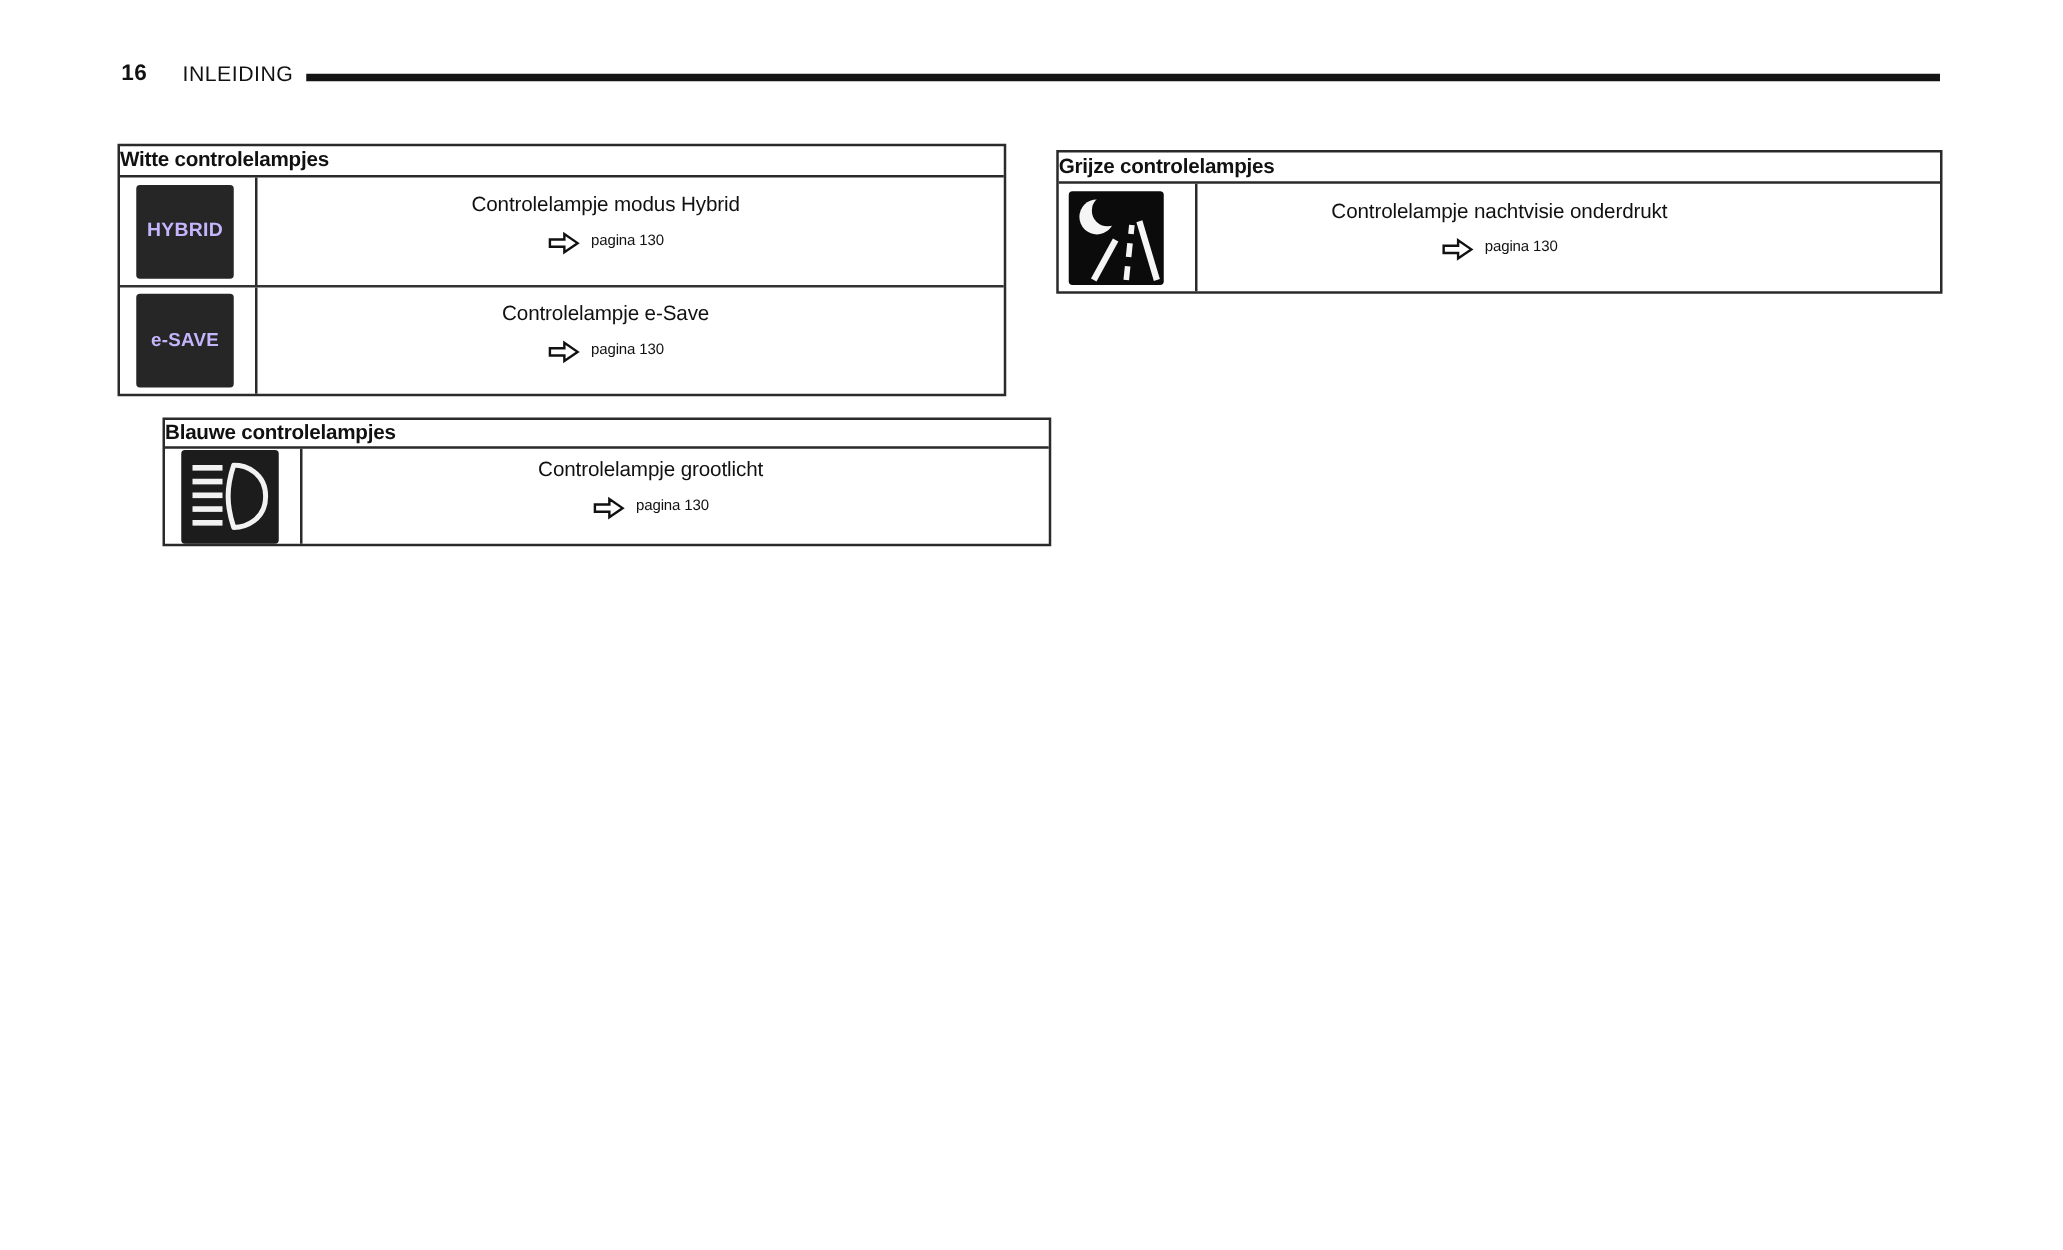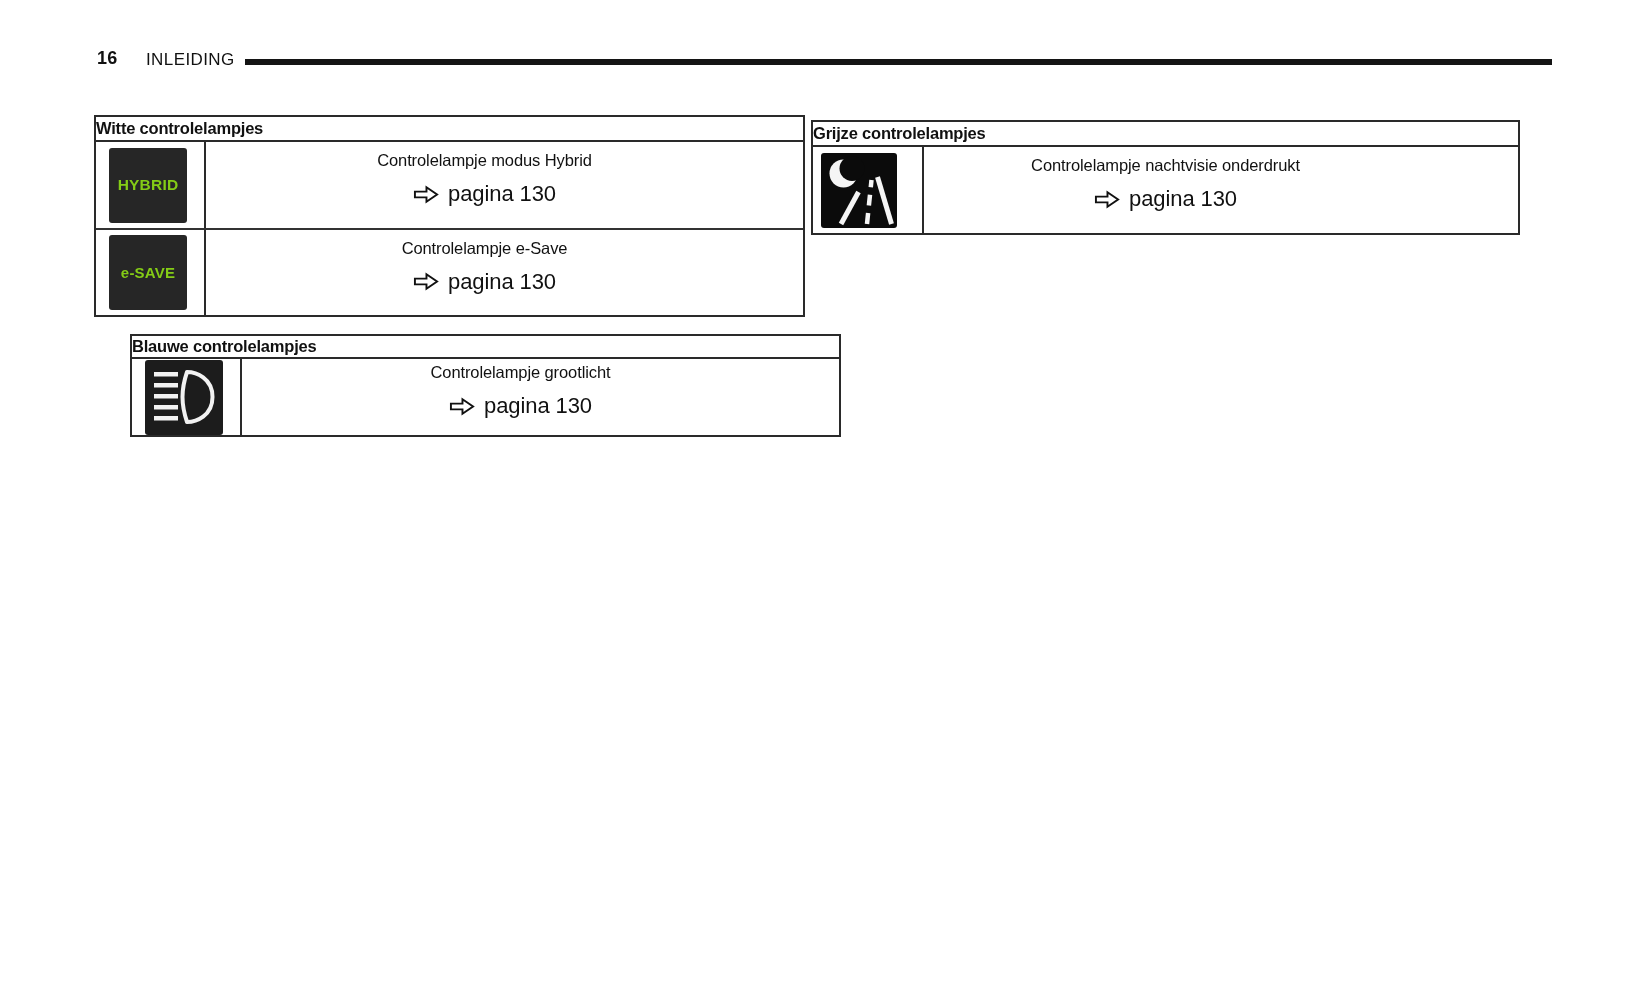--- a/index.html
+++ b/index.html
@@ -10,56 +10,56 @@
   }
   
   .page-num{position:absolute;left:97px;top:48px;font-size:18px;font-weight:bold;letter-spacing:0.3px;}
   .section-title{position:absolute;left:146px;top:50px;font-size:17px;font-weight:500;letter-spacing:0.4px;}
   .header-rule{position:absolute;left:245px;top:59px;width:1307px;height:6px;background:#141414;}
 
   
   .tbl{position:absolute;border:2px solid #2a2a2a;background:#fff;box-sizing:content-box;}
   #tbl-witte {left:94px; top:115px; width:707px;}
   #tbl-blauwe{left:94px; top:334px; width:707px;margin-left:36px;}
-  #tbl-grijze{left:811px;top:120px; width:705px;}
+  #tbl-grijze{left:845px;top:120px; width:705px;}
 
   .tbl-title{
     border-bottom:2px solid #2a2a2a;font-weight:bold;
     font-size:16.5px;line-height:23px;letter-spacing:-0.2px;box-sizing:border-box;
   }
   #tbl-blauwe .tbl-title{line-height:21px;}
   #tbl-grijze .tbl-title{padding-right:140px;}
 
   .row{display:flex;align-items:stretch;}
   .row + .row{border-top:2.5px solid #333;}
   .row.h1{height:86px;} .row.h2{height:85px;} .row.h3{height:76px;} .row.h4{height:86px;}
 
   .icon-cell{flex:none;width:110px;border-right:2px solid #2a2a2a;display:flex;align-items:center;box-sizing:border-box;}
   #tbl-grijze .icon-cell{width:111px;}
 
   .icon-box{
     width:78px;height:75px;margin-left:13px;border-radius:3px;background:#262626;
-    color:#84cc16;display:flex;align-items:center;justify-content:center;
+    color:#c4b5fd;display:flex;align-items:center;justify-content:center;
     font-weight:bold;flex:none;
   }
   .icon-box.txt-sm{font-size:15.5px;letter-spacing:0.2px;}
   .icon-box.txt-md{font-size:15px;letter-spacing:0.2px;}
   .icon-box.beam{background:#1c1c1c;}
   .icon-box.night{background:#0b0b0b;margin-left:8px;width:76px;}
 
   .text-cell{
     flex:1;display:flex;flex-direction:column;align-items:center;justify-content:center;
     gap:11px;padding-bottom:12px;box-sizing:border-box;
   }
   #tbl-witte .text-cell,#tbl-blauwe .text-cell{padding-right:40px;}
   #tbl-witte .tbl-title,#tbl-blauwe .tbl-title{padding-right:38px;}
   #tbl-grijze .text-cell{padding-right:111px;}
 
   .lbl{font-size:16.5px;letter-spacing:-0.1px;}
-  .ref{display:flex;align-items:center;gap:9px;font-size:22px;letter-spacing:-0.1px;}
+  .ref{display:flex;gap:9px;font-size:12px;letter-spacing:-0.1px;}
   .ref svg{display:block;}
 </style>
 </head>
 <body>
 
 <span class="page-num">16</span>
 <span class="section-title">INLEIDING</span>
 <div class="header-rule"></div>
 
 <section class="tbl" id="tbl-witte">

